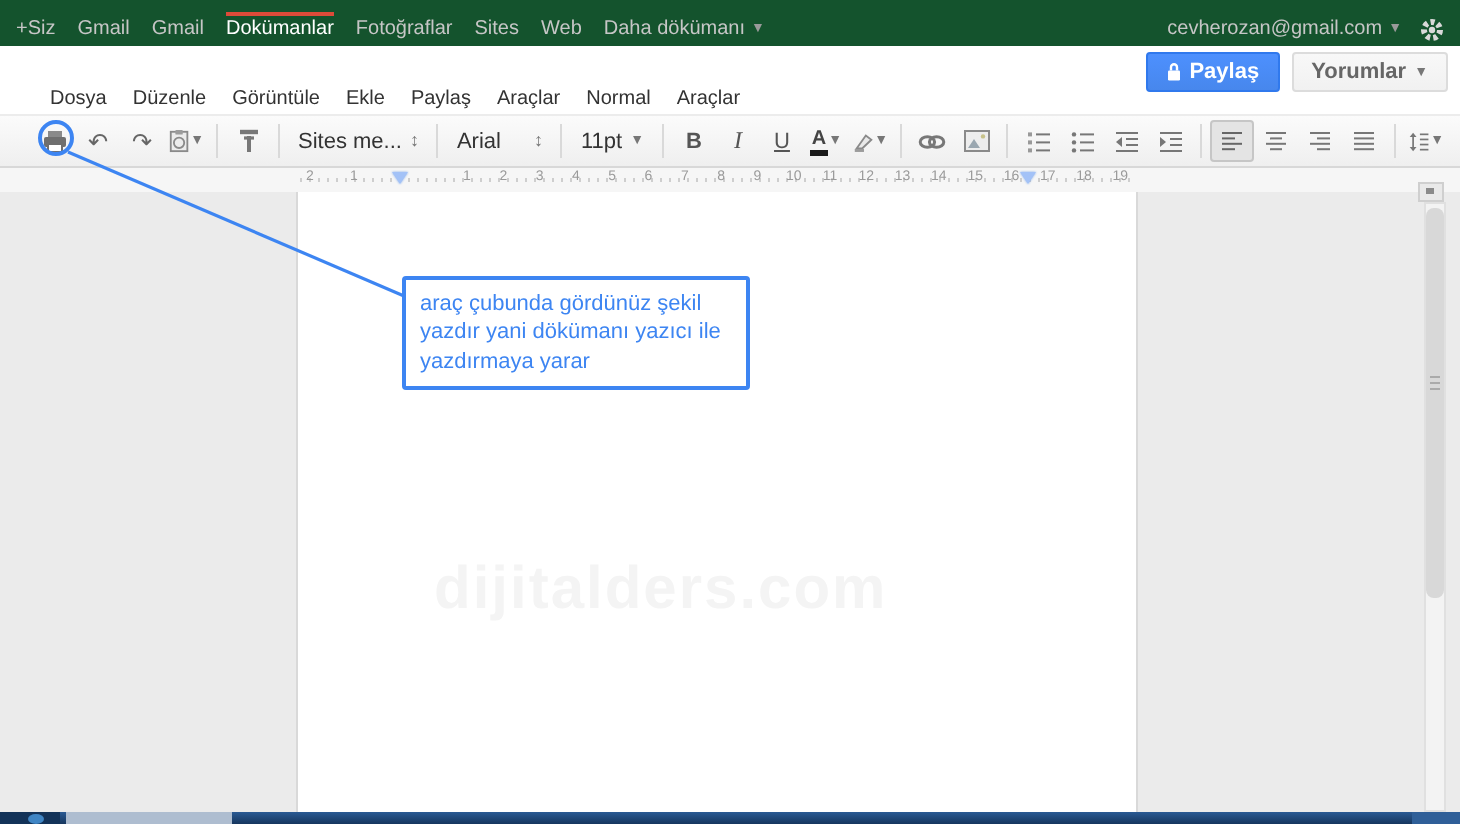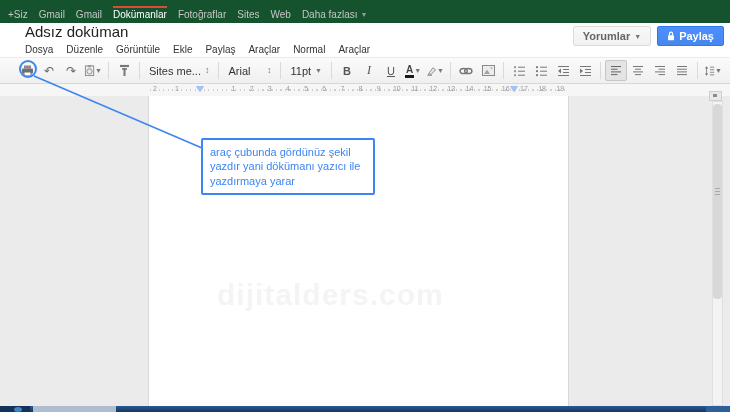--- a/index.html
+++ b/index.html
@@ -84,48 +84,59 @@
 
 <div class="topbar">
   <span class="tb-item">+Siz</span>
   <span class="tb-item">Gmail</span>
   <span class="tb-item">Gmail</span>
   <span class="tb-item active">Dokümanlar</span>
   <span class="tb-item">Fotoğraflar</span>
   <span class="tb-item">Sites</span>
   <span class="tb-item">Web</span>
   <span class="tb-item">
-    <span>Daha fazlası</span>
+    <span>Daha dökümanı</span>
     <span class="tb-caret">▼</span>
   </span>
+  <span class="tb-right">
+    <span class="tb-item" style="margin:0">
+      <span>cevherozan@gmail.com</span>
+      <span class="tb-caret">▼</span>
+    </span>
+    <span style="display:flex">
+      <svg width="12" height="12" viewBox="0 0 12 12">
+        <circle cx="6" cy="6" r="4" fill="none" stroke="#d9d9d9" stroke-width="3" stroke-dasharray="2 1.6"></circle>
+        <circle cx="6" cy="6" r="1.6" fill="#d9d9d9"></circle>
+      </svg>
+    </span>
+  </span>
 </div>
 
 <div class="header">
-  <div class="doc-title">Adsız doküman</div>
   <div class="menubar">
     <span class="menu-item">Dosya</span>
     <span class="menu-item">Düzenle</span>
     <span class="menu-item">Görüntüle</span>
     <span class="menu-item">Ekle</span>
     <span class="menu-item">Paylaş</span>
     <span class="menu-item">Araçlar</span>
     <span class="menu-item">Normal</span>
     <span class="menu-item">Araçlar</span>
   </div>
   <div class="header-buttons">
-    <div class="btn">
-      <span>Yorumlar</span>
-      <span class="caret">▼</span>
-    </div>
     <div class="btn share">
       <svg width="8" height="10" viewBox="0 0 8 10">
         <rect x="1" y="4.2" width="6" height="5" rx="0.6" fill="#fff"></rect>
         <path d="M2.5 4.2 V2.6 a1.5 1.5 0 0 1 3 0 V4.2" fill="none" stroke="#fff" stroke-width="1.2"></path>
       </svg>
       <span>Paylaş</span>
+    </div>
+    <div class="btn">
+      <span>Yorumlar</span>
+      <span class="caret">▼</span>
     </div>
   </div>
 </div>
 
 <div class="toolbar">
   <div class="ti" style="margin-left:10px">
     <svg width="13" height="12" viewBox="0 0 13 12">
       <rect x="3" y="0.5" width="7" height="3" fill="#8a8a8a"></rect>
       <rect x="1" y="3.5" width="11" height="5" rx="1" fill="#6f6f6f"></rect>
       <rect x="3" y="7" width="7" height="4" fill="#fff" stroke="#6f6f6f"></rect>

